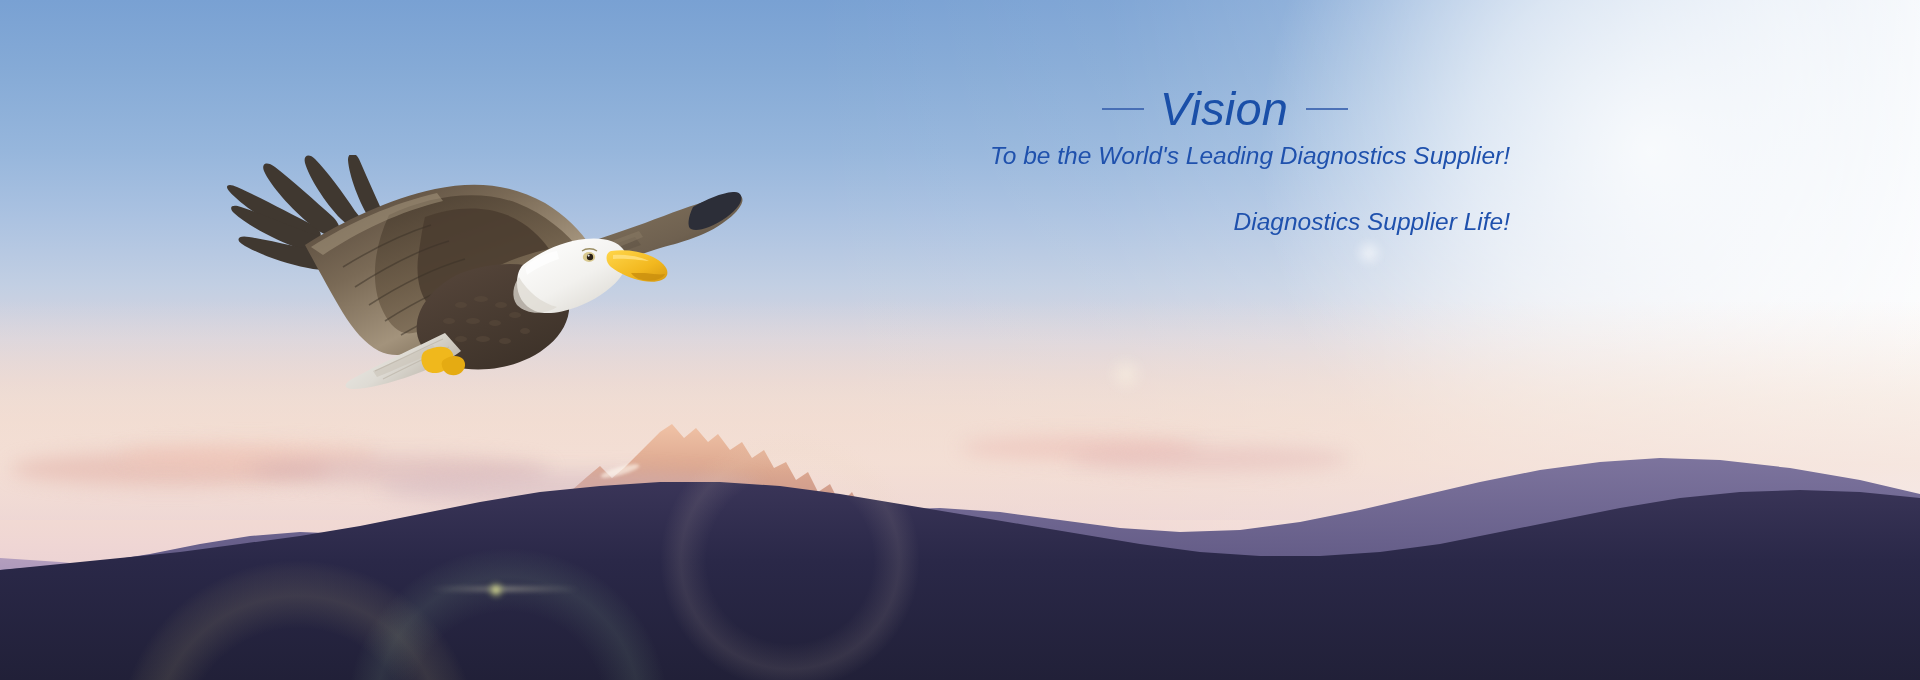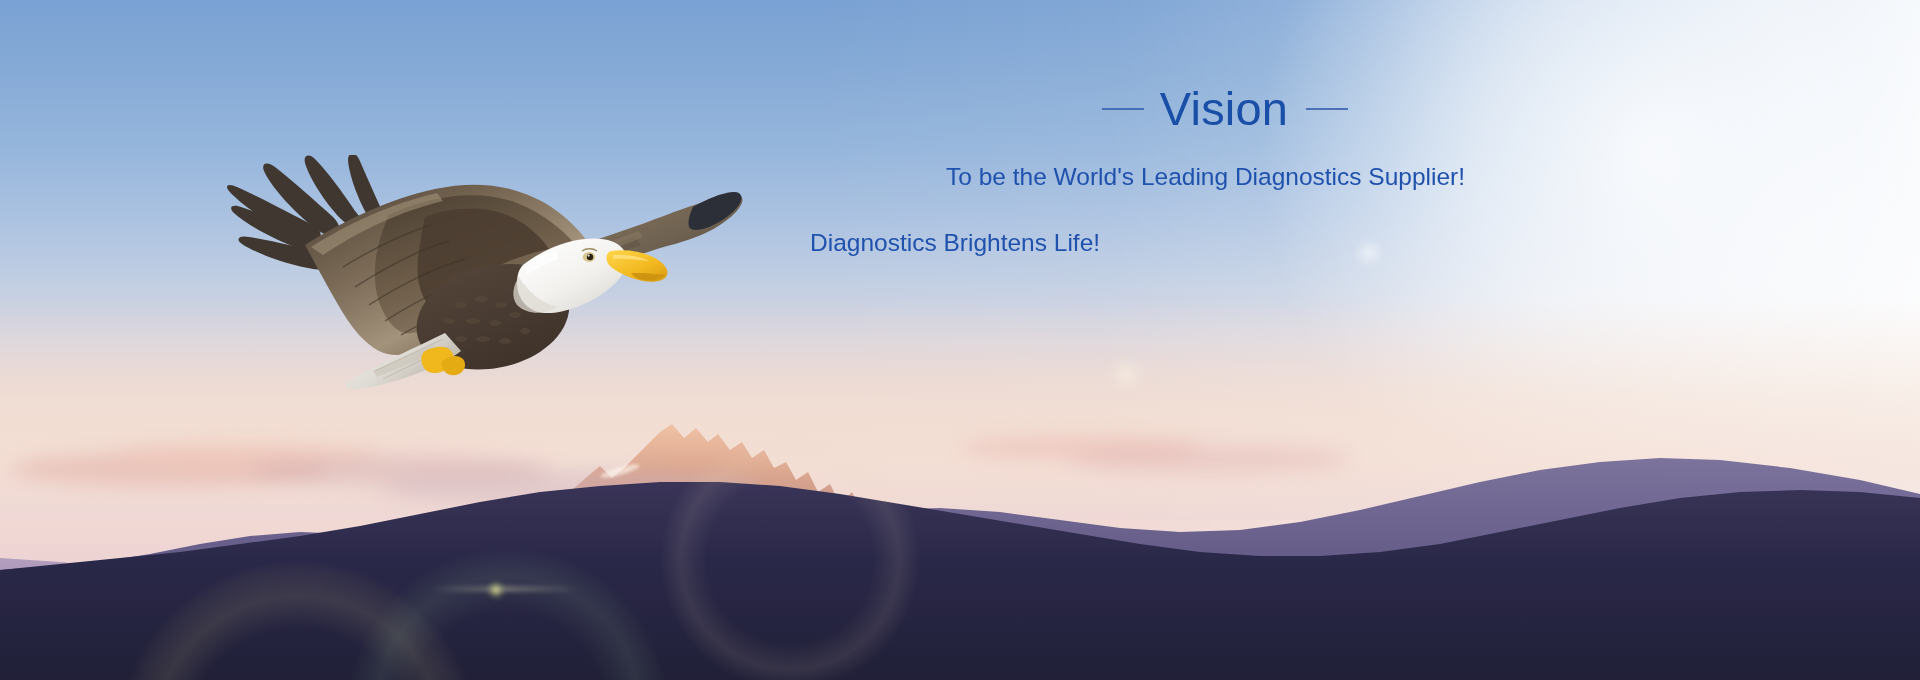--- a/index.html
+++ b/index.html
@@ -170,21 +170,22 @@
     width: 560px;
     height: 240px;
   }
 
   
   .text-panel {
     position: absolute;
     left: 950px;
     top: 85px;
     width: 560px;
-    text-align: left;
+    text-align: right;
+    font-style: italic;
   }
   .headline-row {
     display: flex;
     align-items: center;
     justify-content: center;
   }
   .rule {
     display: block;
     height: 2px;
     background: #3a62ae;
@@ -208,21 +209,21 @@
     font-weight: 700;
     letter-spacing: 0.3px;
   }
   .subline {
     color: #1f51ad;
     font-size: 24.5px;
     line-height: 1.2;
     font-weight: 400;
     white-space: nowrap;
   }
-  .vision-sub { margin-top: 30px; margin-left: -4px; }
+  .vision-sub { margin-top: 9px; margin-left: -4px; }
   .mission-block { margin-top: 37px; }
   .mission-sub { margin-top: 18px; margin-left: -140px; }
 
   
   .vision-row { margin-left: -10px; }
   .mission-row { margin-left: -14px; }
 </style>
 </head>
 <body>
 
@@ -538,18 +539,18 @@
 
     <div class="headline-row vision-row">
       <span class="rule rule-vision-l"></span>
       <span class="headline">Vision</span>
       <span class="rule rule-vision-r"></span>
     </div>
 
     <div class="subline vision-sub">To be the World's Leading Diagnostics Supplier!</div>
 
     <div class="mission-block">
-      <div class="subline mission-sub">Diagnostics Brightens Life!</div>
+      <div class="subline mission-sub">Diagnostics Supplier Life!</div>
     </div>
 
   </div>
 
 </div>
 
 </body></html>

